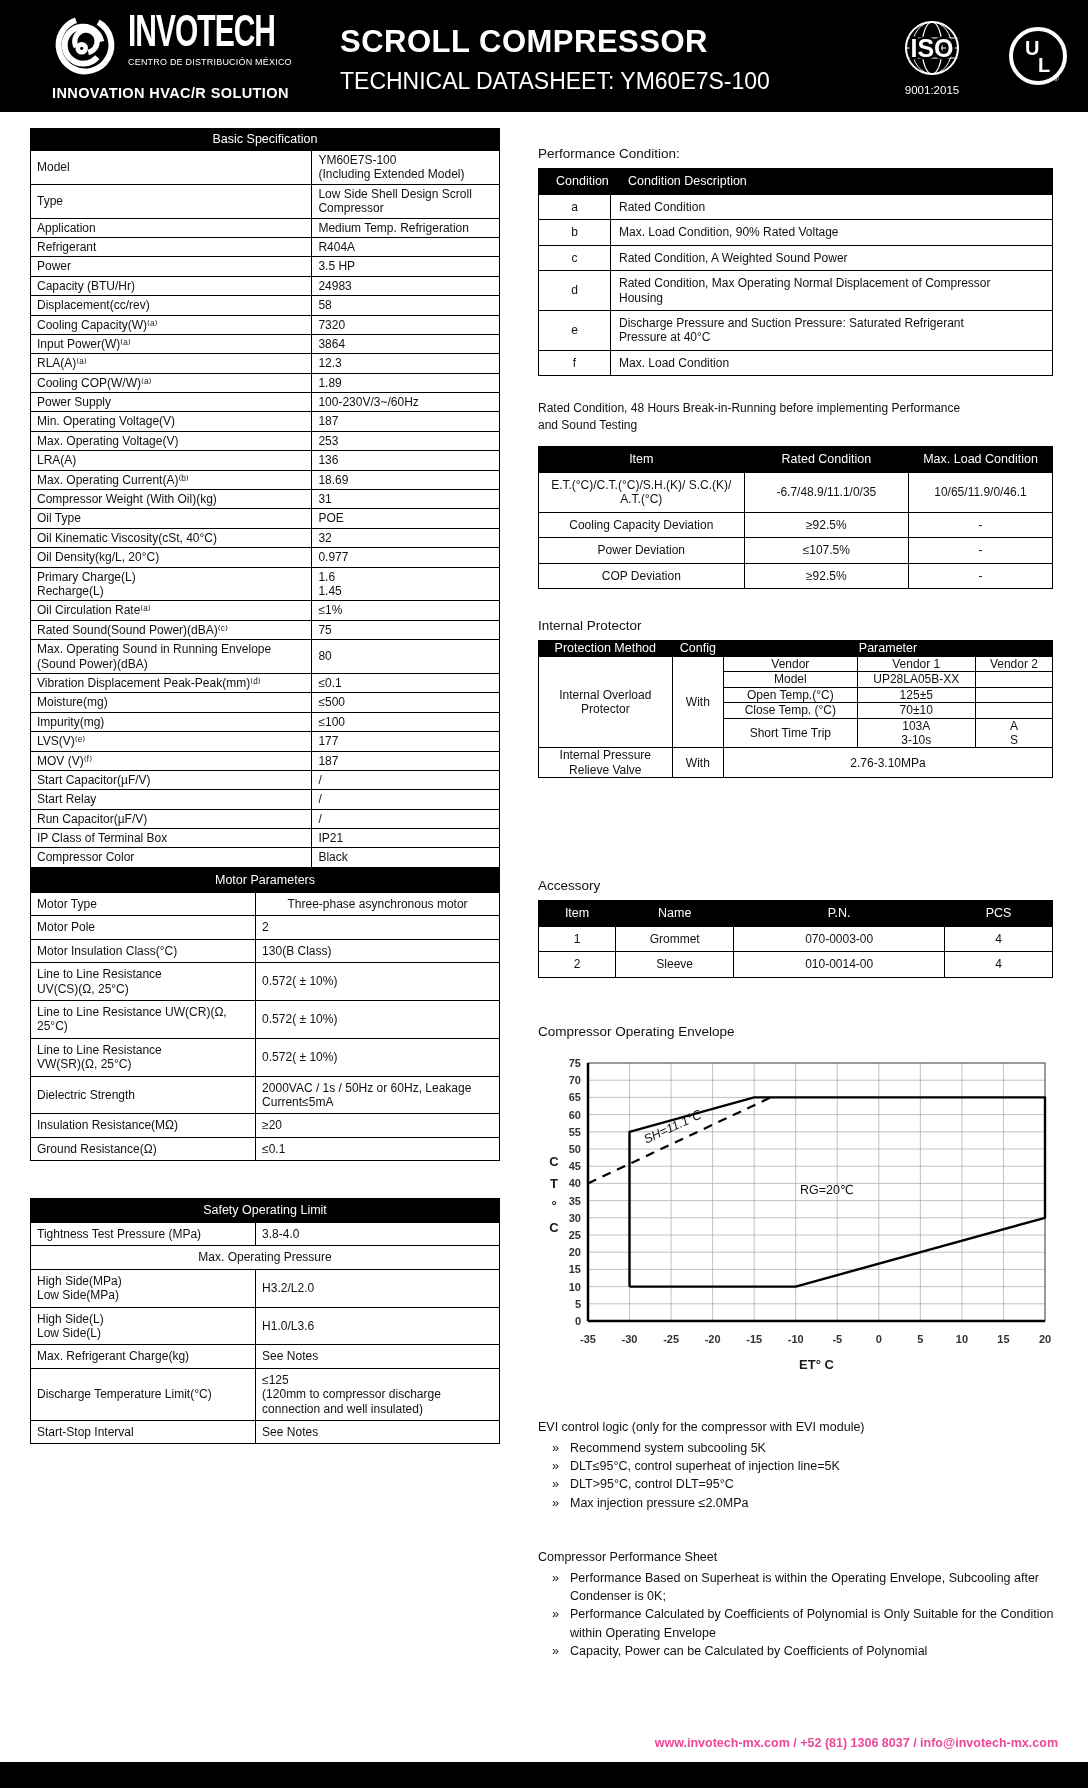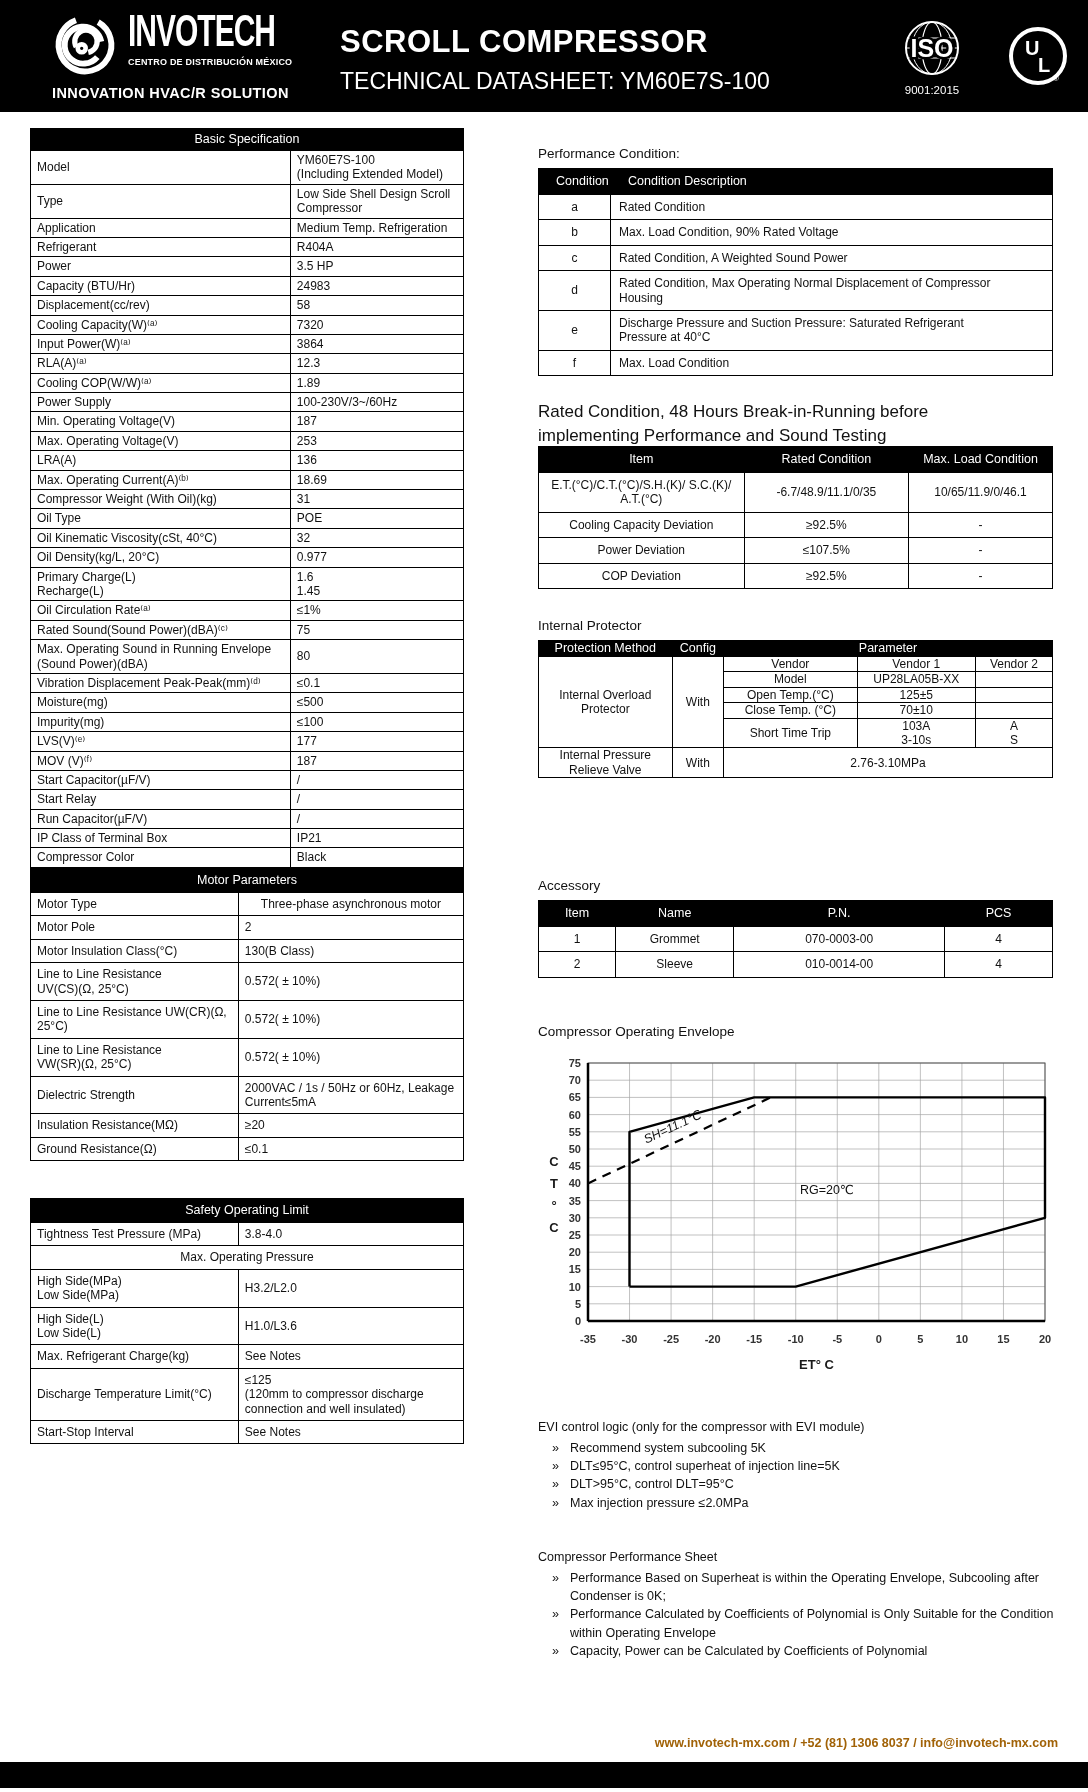--- a/index.html
+++ b/index.html
@@ -4,45 +4,45 @@
 <style>
   * { box-sizing: border-box; margin: 0; padding: 0; }
   body { background:#777; font-family:"Liberation Sans","DejaVu Sans",sans-serif; }
   .page { position:relative; width:1088px; height:1792px; background:#fff; margin:0 auto; overflow:hidden; color:#111; }
 
   
   .topbar { position:absolute; left:0; top:0; width:1088px; height:112px; background:#000; color:#fff; }
   .brand-icon { position:absolute; left:52px; top:12px; }
   .brand-text { position:absolute; left:128px; top:10px; width:170px; }
   .brand-name { font-size:30px; font-weight:800; letter-spacing:-1px; line-height:1; transform:scaleY(1.45); transform-origin:0 0; white-space:nowrap; }
-  .brand-sub  { margin-top:17px; font-size:9px; font-weight:700; letter-spacing:.2px; white-space:nowrap; }
+  .brand-sub  { margin-top:17px; font-size:9px; font-weight:400; letter-spacing:.2px; white-space:nowrap; }
   .brand-solution { position:absolute; left:52px; top:85px; font-size:14.5px; font-weight:700; letter-spacing:.4px; white-space:nowrap; }
   .title-block { position:absolute; left:340px; top:24px; }
   .main-title { font-size:31px; font-weight:700; letter-spacing:.5px; }
   .sub-title  { font-size:23px; font-weight:400; margin-top:8px; }
   .iso-badge { position:absolute; left:893px; top:14px; }
   .ul-badge  { position:absolute; left:1006px; top:24px; }
 
   
   table { border-collapse:collapse; table-layout:fixed; width:100%; }
   td { border:1px solid #000; font-size:12px; padding:2px 6px; line-height:1.2; white-space:pre-line; vertical-align:middle; color:#111; text-align:left; }
   td.c { text-align:center; }
   td.hd { background:#000; color:#fff; text-align:center; font-size:12.5px; padding:3px 6px; border:1px solid #000; font-weight:400; }
-  .spec { position:absolute; left:30px; width:434px; }
+  .spec { position:absolute; left:30px; width:470px; }
   #basic  { top:128px; }
   #motor  { top:868px; }
   #safety { top:1198px; }
   #motor td, #safety td { padding:4px 6px; }
 
   .rcol { position:absolute; left:538px; width:515px; }
   .sec-title { position:absolute; left:538px; font-size:13.5px; color:#111; }
   #perf-table  { top:168px; }
   #perf-table td { padding:5px 8px; }
   #perf-table .hd { text-align:left; padding-left:17px; }
-  #rated-note { top:400px; width:432px; font-size:17px; line-height:1.4; }
+  #rated-note { top:400px; width:432px; font-size:12px; line-height:1.4; }
   #rated-table { top:446px; }
   #rated-table td { padding:5px 6px; }
   #ip-table { top:640px; }
   #ip-table td { padding:0 5px; }
   #acc-table { top:900px; }
   #acc-table td { padding:5px 6px; }
 
   
   #chart-svg { position:absolute; left:538px; top:1046px; }
   .grid  { stroke:#a6a6a6; stroke-width:0.7; }
@@ -57,21 +57,21 @@
 
   
   .notes { position:absolute; left:538px; width:520px; font-size:12.5px; line-height:1.45; }
   #evi    { top:1418px; }
   #psheet { top:1548px; }
   .note-title { margin-bottom:3px; }
   .note-row { display:flex; padding-left:14px; }
   .note-row .marker { width:18px; flex:0 0 18px; text-align:left; }
 
   
-  .footer-text { position:absolute; top:1736px; right:30px; font-size:12.5px; font-weight:700; color:#a16207; }
+  .footer-text { position:absolute; top:1736px; right:30px; font-size:12.5px; font-weight:700; color:#ec4899; }
   .footer-bar  { position:absolute; top:1762px; left:0; width:1088px; height:26px; background:#000; }
 </style>
 </head>
 <body>
 
 <div class="page">
 
   <div class="topbar">
     <svg class="brand-icon" width="66" height="66" viewBox="0 0 100 100">
       <g fill="none" stroke="#fff">

